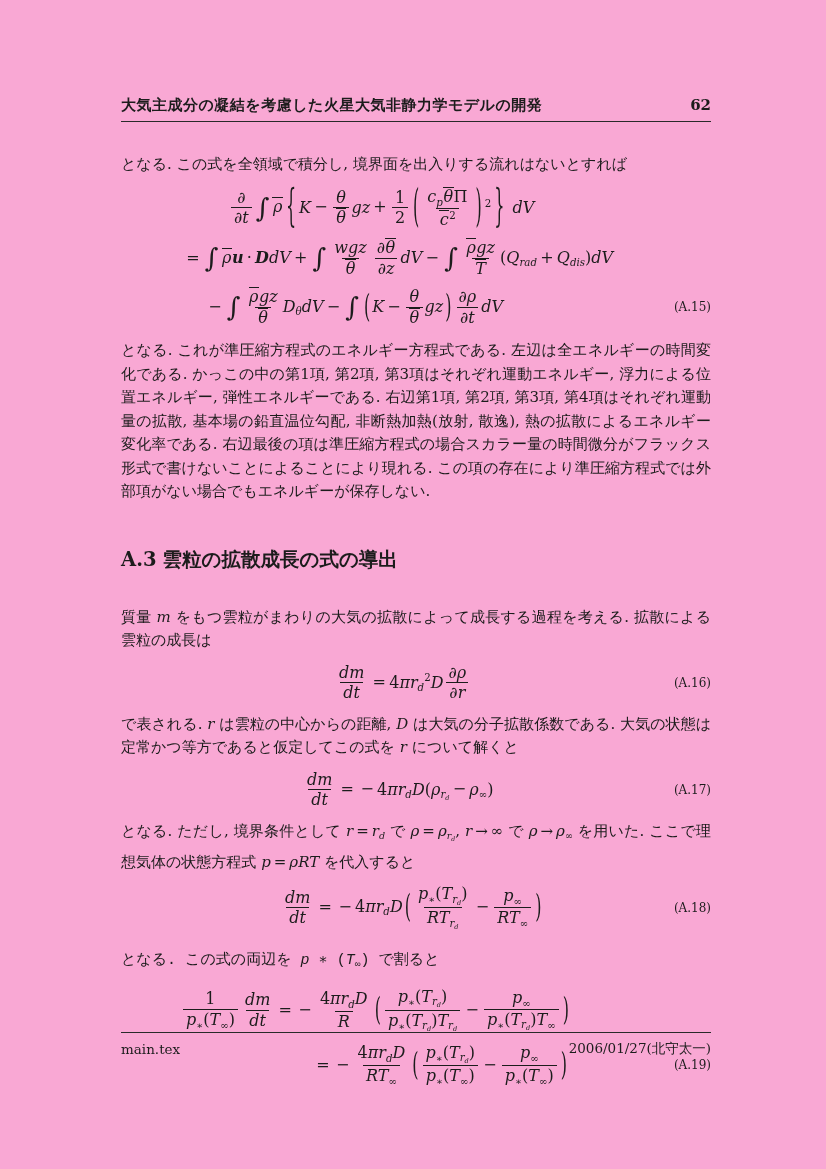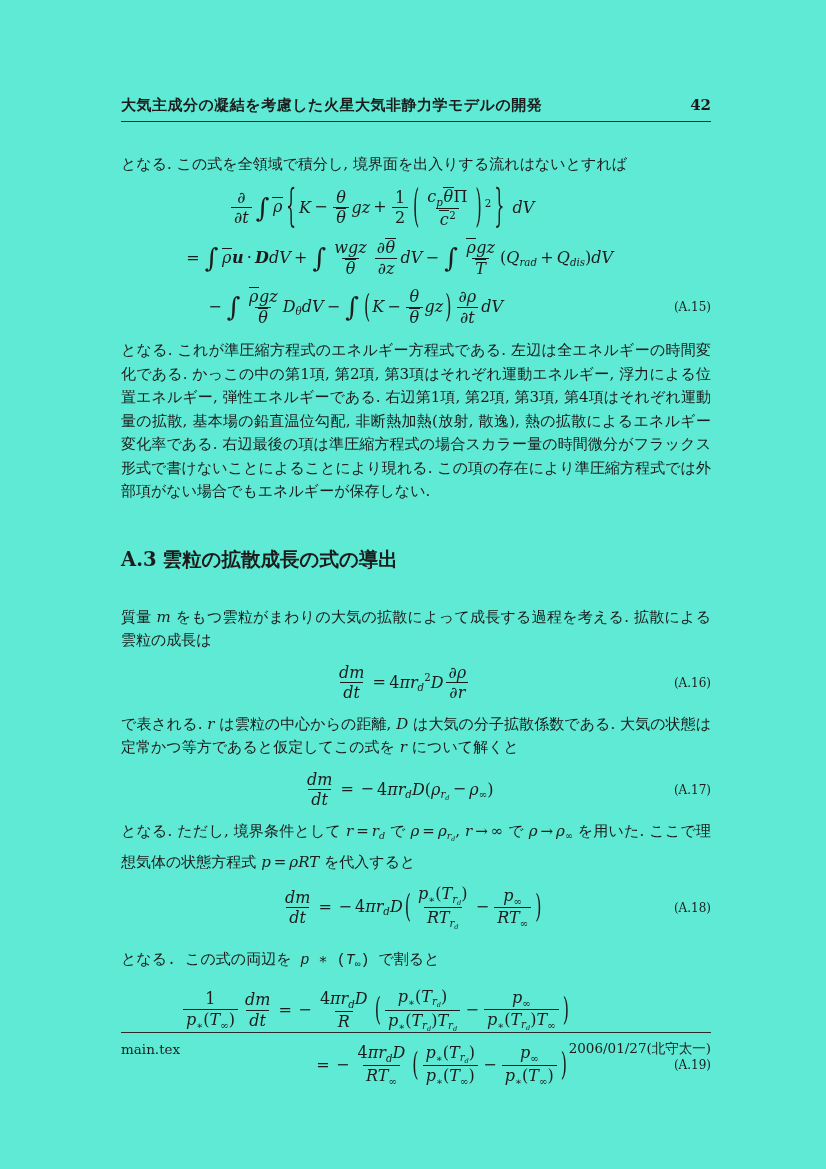--- a/index.html
+++ b/index.html
@@ -1,19 +1,19 @@
 <!DOCTYPE html>
 <html><head>
 <meta charset="utf-8">
 <style>
   html,body{margin:0;padding:0;background:#ffffff;}
   .page{
     position:relative;
     width:826px;height:1169px;
-    background:#5eead4;
+    background:#f9a8d4;
     color:#1c1c1c;
     font-family:"DejaVu Serif", serif;
     overflow:hidden;
   }
   .content{position:absolute;left:121px;top:96px;width:590px;}
   
   .pheader{
     display:flex;justify-content:space-between;align-items:baseline;
     border-bottom:1.6px solid #2a2a2a;padding-bottom:6px;
   }
@@ -78,21 +78,21 @@
   }
 </style>
 </head>
 <body>
 
 <div class="page">
   <div class="content">
 
     <div class="pheader">
       <span class="htitle">大気主成分の凝結を考慮した火星大気非静力学モデルの開発</span>
-      <span class="hpage">42</span>
+      <span class="hpage">62</span>
     </div>
 
     <p class="para p-intro">となる. この式を全領域で積分し, 境界面を出入りする流れはないとすれば</p>
 
     <div class="eqblock">
       <div class="eqline ind-a15-1"><span class="mfrac">
             <span class="mnum"><span class="mit">∂</span></span>
             <span class="mden"><span class="mit">∂</span><span class="mit">t</span></span>
           </span><span class="mint">∫</span><span class="mbar"><span class="mit">ρ</span></span><span class="mBig">{</span><span class="mit">K</span><span class="mop">−</span><span class="mfrac">
             <span class="mnum"><span class="mit">θ</span></span>

